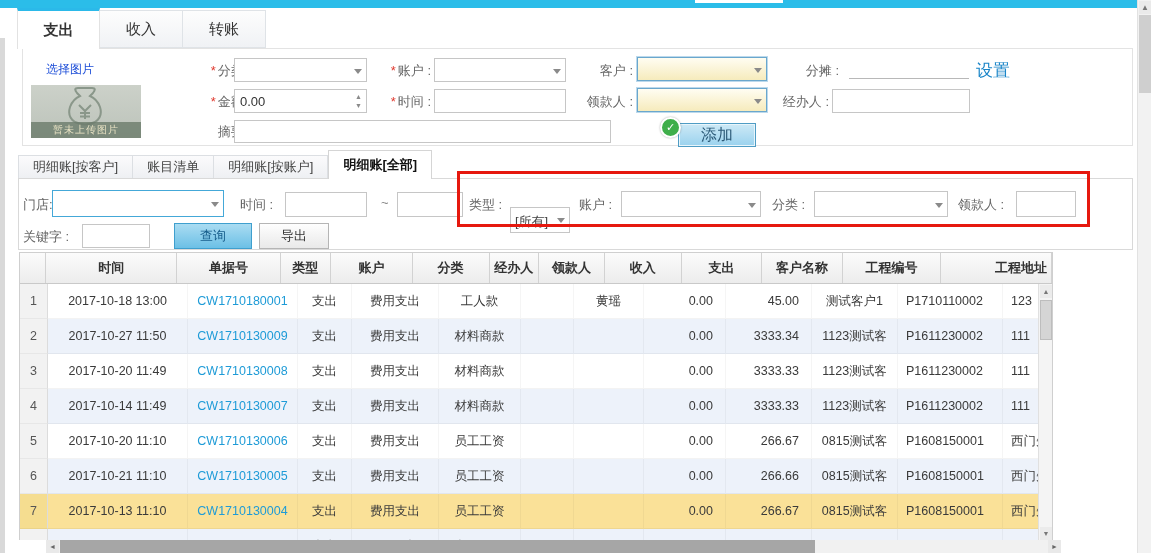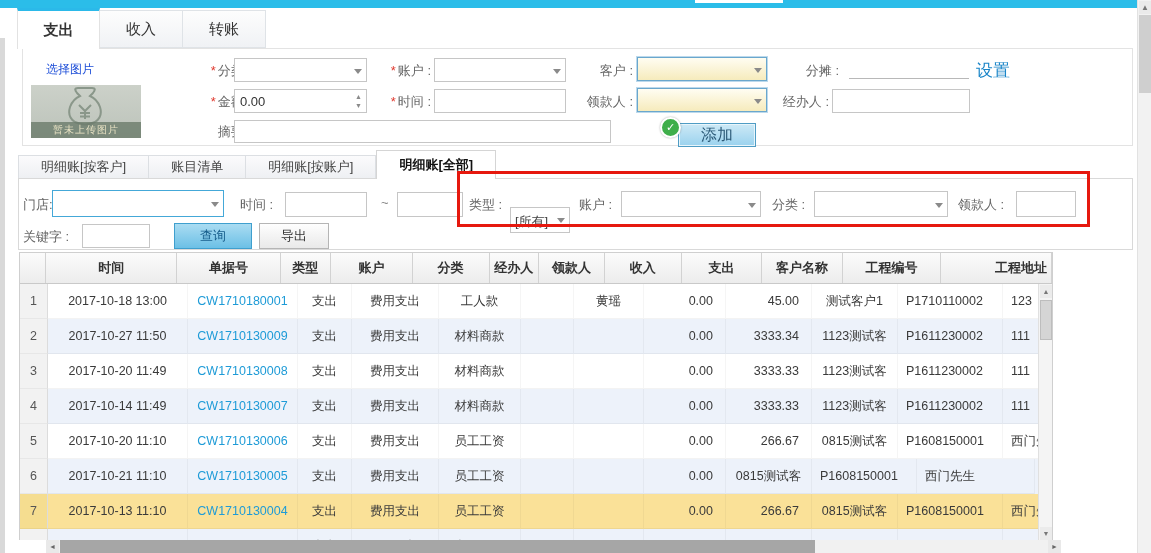--- a/index.html
+++ b/index.html
@@ -46,21 +46,21 @@
   .spinner .sup { top:2px; } .spinner .sdn { bottom:2px; }
   .spinner .sup::before { content:"▲"; } .spinner .sdn::before { content:"▼"; }
   .underline-input { position:absolute; height:20px; border:none; border-bottom:1px solid #b8b8b8; background:transparent; }
   .link { color:#1a85c8; cursor:pointer; }
   .add-btn { position:absolute; left:655px; top:74px; width:78px; height:24px; background:linear-gradient(#cde9f6,#9ad2ee); border:1px solid #4f9cc4; box-shadow:inset 0 0 0 1px #e8f5fb; color:#2c5a78; font-size:16px; text-align:center; line-height:22px; }
   .add-check { position:absolute; left:637px; top:68px; width:21px; height:21px; border-radius:50%; background:#3fae4a; border:2px solid #fff; box-shadow:0 0 2px rgba(0,0,0,.35); color:#fff; font-size:11px; line-height:17px; text-align:center; z-index:2; }
   .add-check::before { content:"✓"; font-weight:bold; }
 
   
   .detail-tabs { position:absolute; left:18px; top:150px; height:29px; display:flex; align-items:flex-end; }
-  .dtab { height:24px; line-height:22px; padding:0 22px; text-align:center; font-size:13px; color:#444;
+  .dtab { height:24px; line-height:22px; padding:0 14px; text-align:center; font-size:13px; color:#444;
           background:linear-gradient(#fbfbfc,#eef0f3); border:1px solid #dcdfe3; border-left:none; }
   .dtab:first-child { border-left:1px solid #dcdfe3; }
   .dtab.active { height:29px; line-height:27px; background:#fff; border:1px solid #d5d5d5; border-bottom:none; font-weight:bold; color:#111; position:relative; z-index:3; }
 
   
   .filter-panel { position:absolute; left:18px; top:178px; width:1115px; height:72px; background:#fff; border:1px solid #d9d9d9; }
   .fp-label { position:absolute; color:#666; white-space:nowrap; }
   .ftype { position:absolute; height:26px; border:1px solid #c6c6c6; background:#fff; color:#444; font-size:13px;margin-top:16px; }
   .ftype .tval { position:absolute; left:4px; top:5px; }
   .store-combo { border:1px solid #44a8d8; }
@@ -313,20 +313,21 @@
         <div class="grow even">
           <div class="gc c0">6</div>
           <div class="gc c1">2017-10-21 11:10</div>
           <div class="gc c2"><span class="doclink">CW1710130005</span></div>
           <div class="gc c3">支出</div>
           <div class="gc c4">费用支出</div>
           <div class="gc c5">员工工资</div>
           <div class="gc c6"></div>
           <div class="gc c7"></div>
           <div class="gc c8">0.00</div>
+          <div class="gc c9">266.66</div>
           <div class="gc c10">0815测试客</div>
           <div class="gc c11">P1608150001</div>
           <div class="gc c12">西门先生</div>
         </div>
         <div class="grow sel">
           <div class="gc c0">7</div>
           <div class="gc c1">2017-10-13 11:10</div>
           <div class="gc c2"><span class="doclink">CW1710130004</span></div>
           <div class="gc c3">支出</div>
           <div class="gc c4">费用支出</div>

